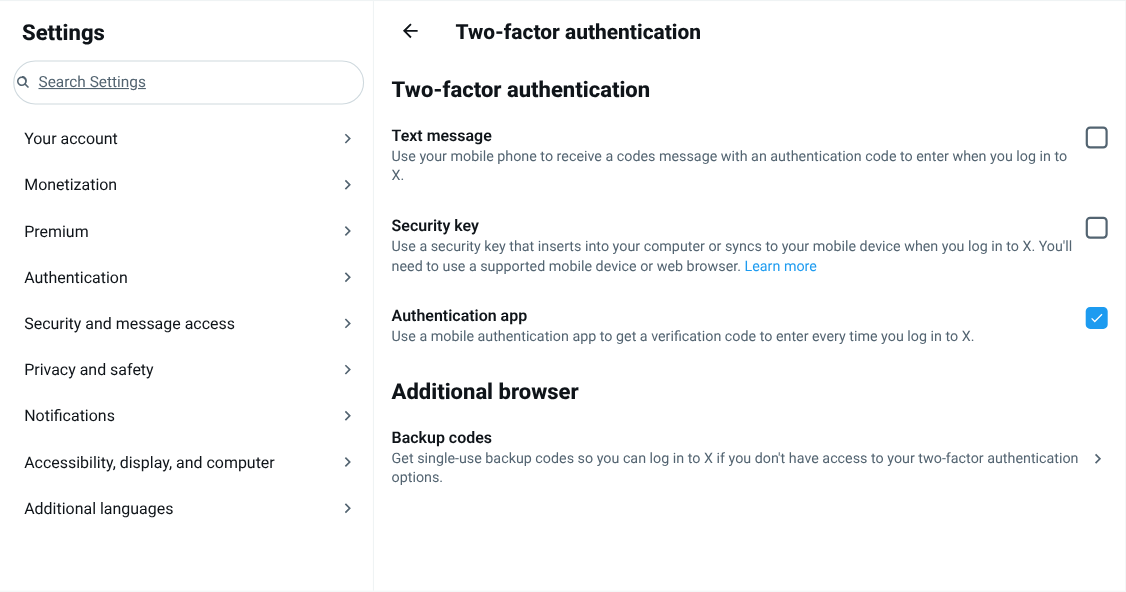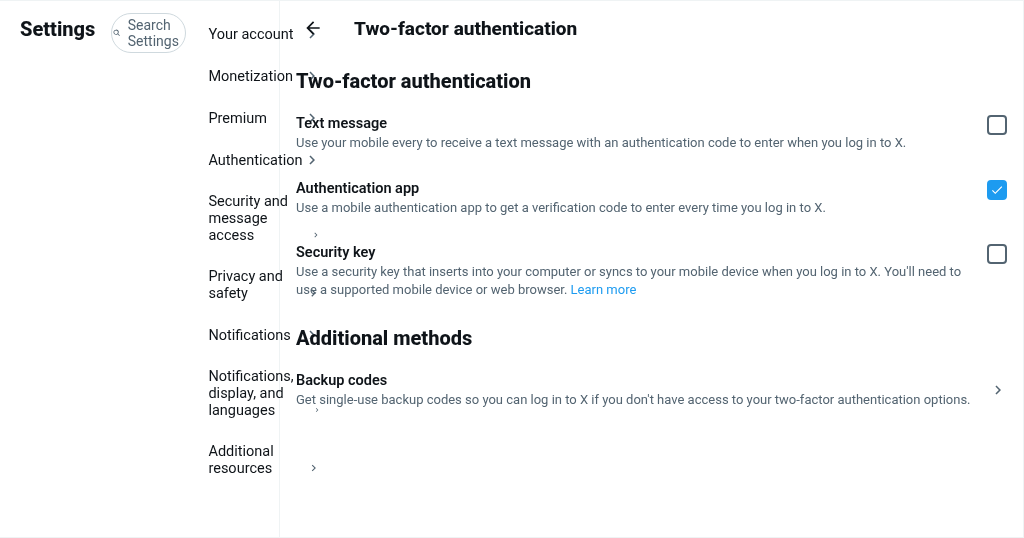--- a/index.html
+++ b/index.html
@@ -15,47 +15,48 @@
       height: 538px;
       overflow: hidden;
     }
     .container {
       display: flex;
       height: 100%;
       border-top: 1px solid #eff3f4;
       border-bottom: 1px solid #eff3f4;
     }
     .sidebar {
-      width: 280px;
+      width: 340px;
       border-right: 1px solid #eff3f4;
       padding: 12px 0 0 8px;
       display: flex;
-      flex-direction: row;
+      flex-direction: column;
     }
     .sidebar-title {
       font-size: 20px;
       font-weight: 800;
       padding: 4px 12px 14px 12px;
     }
     .search-wrap {
       padding: 0 8px 10px 4px;
     }
     .search {
       display: flex;
       align-items: center;
-      justify-content: flex-end;
+      justify-content: flex-start;
       gap: 6px;
       width: 100%;
       height: 40px;
       border: 1px solid #cfd9de;
       border-radius: 9999px;
       color: #536471;
       font-size: 14px;
       background: #fff;
       cursor: text;
+      text-decoration: underline;
     }
     .search svg {
       width: 16px;
       height: 16px;
       fill: #536471;
     }
     .nav-item {
       display: flex;
       align-items: flex-end;
       justify-content: space-between;
@@ -216,27 +217,27 @@
             <path d="M8.59 16.59L13.17 12 8.59 7.41 10 6l6 6-6 6z"></path>
           </svg>
       </div>
       <div class="nav-item">
         <span>Notifications</span>
         <svg class="chevron" viewBox="0 0 24 24">
             <path d="M8.59 16.59L13.17 12 8.59 7.41 10 6l6 6-6 6z"></path>
           </svg>
       </div>
       <div class="nav-item">
-        <span>Notifications, display, and languages</span>
-        <svg class="chevron" viewBox="0 0 24 24">
-            <path d="M8.59 16.59L13.17 12 8.59 7.41 10 6l6 6-6 6z"></path>
-          </svg>
-      </div>
-      <div class="nav-item">
-        <span>Additional resources</span>
+        <span>Accessibility, display, and computer</span>
+        <svg class="chevron" viewBox="0 0 24 24">
+            <path d="M8.59 16.59L13.17 12 8.59 7.41 10 6l6 6-6 6z"></path>
+          </svg>
+      </div>
+      <div class="nav-item">
+        <span>Additional languages</span>
         <svg class="chevron" viewBox="0 0 24 24">
             <path d="M8.59 16.59L13.17 12 8.59 7.41 10 6l6 6-6 6z"></path>
           </svg>
       </div>
     </nav>
   </aside>
 
   <main class="main">
     <div class="main-header">
       <div class="back-btn">
@@ -246,50 +247,50 @@
       </div>
       <div class="main-title">Two-factor authentication</div>
     </div>
 
     <div class="section">
       <div class="section-heading">Two-factor authentication</div>
 
       <div class="method">
         <div class="method-text">
           <div class="method-title">Text message</div>
-          <div class="method-desc">Use your mobile every to receive a text message with an authentication code to enter when you log in to X.</div>
+          <div class="method-desc">Use your mobile phone to receive a codes message with an authentication code to enter when you log in to X.</div>
         </div>
         <div class="checkbox"></div>
-      </div>
-
-      <div class="method">
-        <div class="method-text">
-          <div class="method-title">Authentication app</div>
-          <div class="method-desc">Use a mobile authentication app to get a verification code to enter every time you log in to X.</div>
-        </div>
-        <div class="checkbox checked">
-          <svg viewBox="0 0 24 24">
-              <path d="M9 16.17L4.83 12l-1.42 1.41L9 19 21 7l-1.41-1.41z"></path>
-            </svg>
-        </div>
       </div>
 
       <div class="method">
         <div class="method-text">
           <div class="method-title">Security key</div>
           <div class="method-desc">
             <span>Use a security key that inserts into your computer or syncs to your mobile device when you log in to X. You'll need to use a supported mobile device or web browser. </span><span class="link">Learn more</span>
           </div>
         </div>
         <div class="checkbox"></div>
       </div>
+
+      <div class="method">
+        <div class="method-text">
+          <div class="method-title">Authentication app</div>
+          <div class="method-desc">Use a mobile authentication app to get a verification code to enter every time you log in to X.</div>
+        </div>
+        <div class="checkbox checked">
+          <svg viewBox="0 0 24 24">
+              <path d="M9 16.17L4.83 12l-1.42 1.41L9 19 21 7l-1.41-1.41z"></path>
+            </svg>
+        </div>
+      </div>
     </div>
 
     <div class="section">
-      <div class="section-heading">Additional methods</div>
+      <div class="section-heading">Additional browser</div>
       <div class="backup-row">
         <div class="method-text">
           <div class="method-title">Backup codes</div>
           <div class="method-desc">Get single-use backup codes so you can log in to X if you don't have access to your two-factor authentication options.</div>
         </div>
         <svg class="chevron" viewBox="0 0 24 24">
             <path d="M8.59 16.59L13.17 12 8.59 7.41 10 6l6 6-6 6z"></path>
           </svg>
       </div>
     </div>

